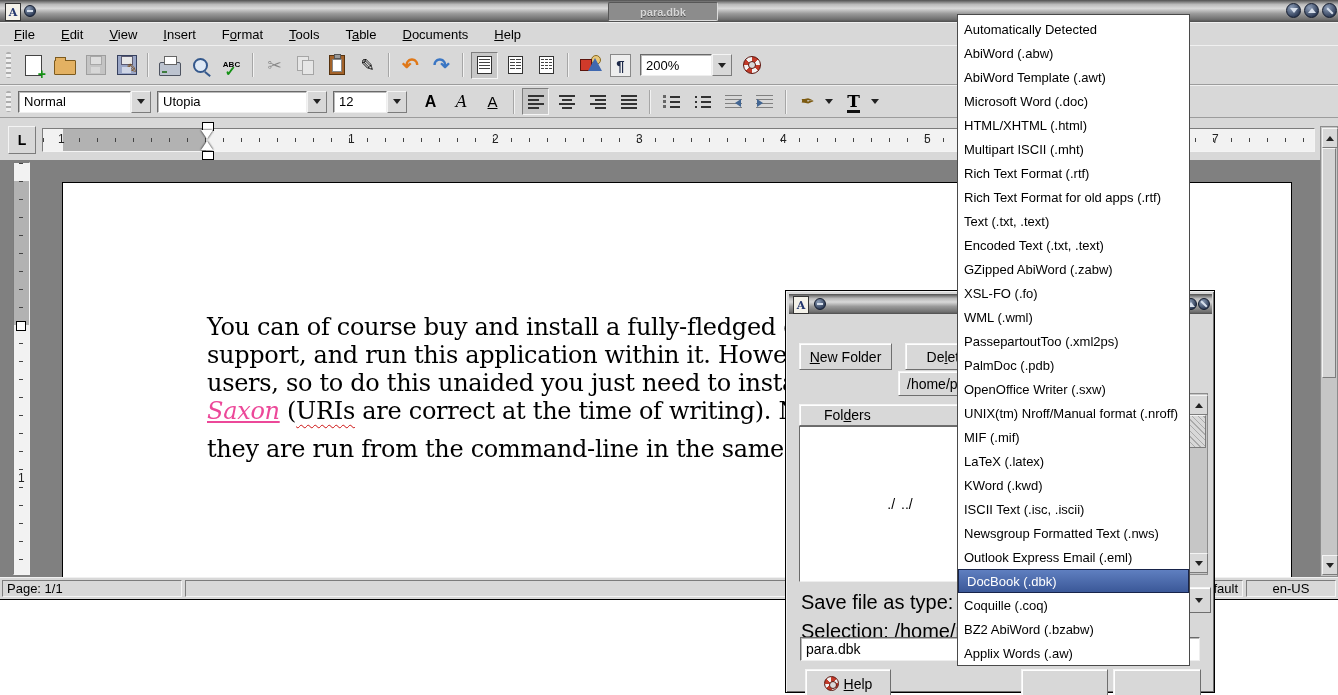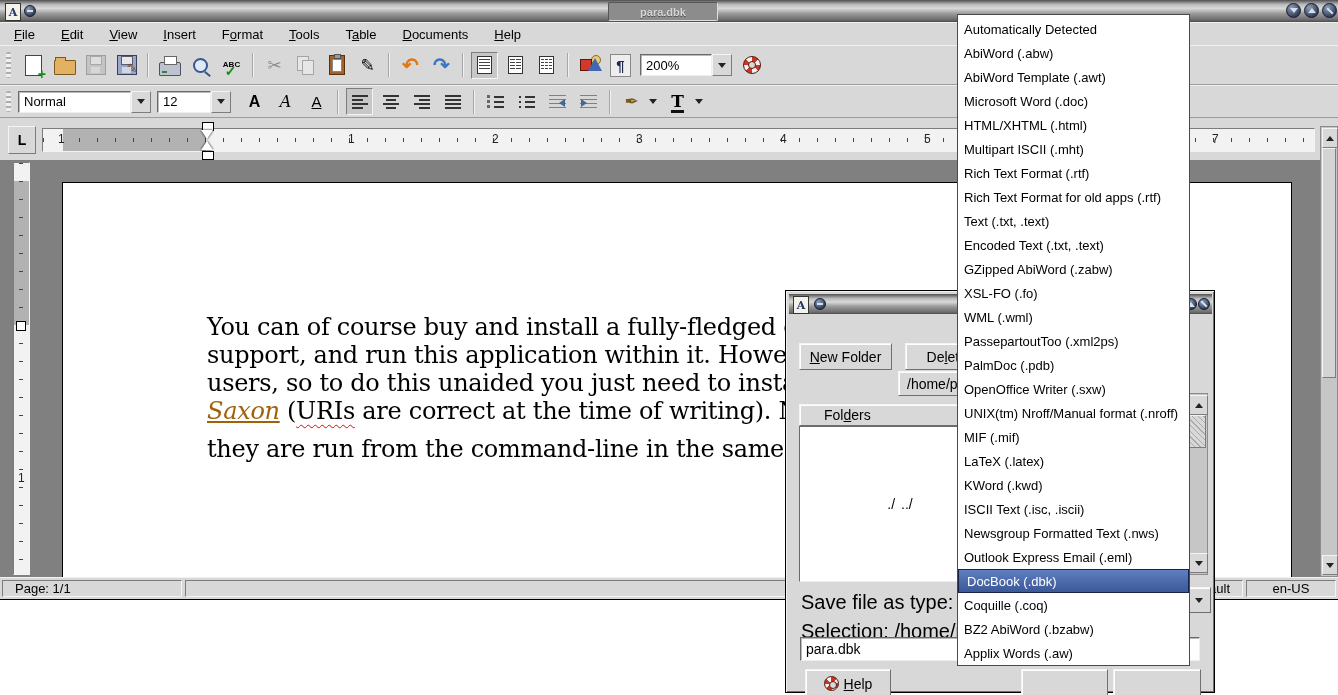--- a/index.html
+++ b/index.html
@@ -139,34 +139,34 @@
   #canvas{position:absolute;left:0;top:160px;width:1320px;height:417px;background:#808080;overflow:hidden;}
   #vruler{position:absolute;left:13px;top:2px;width:17px;height:413px;background:#f2f2f2;
     border:1px solid;border-color:#7c7c7c #f4f4f4 #f4f4f4 #7c7c7c;box-sizing:border-box;}
   #vruler .margin-gray{position:absolute;left:0;top:18px;width:15px;height:144px;background:#b2b2b2;}
   #vruler .ticks{position:absolute;left:5px;top:0;width:4px;height:100%;
     background:repeating-linear-gradient(180deg,#444 0 1px,transparent 1px 18px);}
   #vruler .sq-marker{position:absolute;left:2px;top:158px;width:8px;height:8px;background:#fff;border:1px solid #000;}
   .vruler-num{position:absolute;left:4px;top:308px;font-size:12px;color:#222;}
   #page{position:absolute;left:62px;top:22px;width:1230px;height:396px;background:#fff;border:1px solid #000;box-sizing:border-box;}
   .docline{position:absolute;left:144px;white-space:nowrap;font-family:"DejaVu Serif",serif;font-size:24px;letter-spacing:-0.3px;color:#000;}
-  .doclink{color:#a16207;font-style:italic;text-decoration:underline;}
+  .doclink{color:#ec4899;font-style:italic;text-decoration:underline;}
   .misspell{text-decoration-line:underline;text-decoration-style:wavy;text-decoration-color:#cc1111;text-decoration-thickness:1px;text-underline-offset:5px;}
 
   
   .vscroll{position:absolute;background:#c6c6c6;border:1px solid #8c8c8c;box-sizing:border-box;}
   #main-vscroll{left:1320px;top:126px;width:18px;height:451px;}
   .sbtn{position:absolute;left:1px;width:14px;height:18px;display:flex;align-items:center;justify-content:center;}
   .sthumb{position:absolute;left:1px;width:14px;background:#d4d4d4;border:1px solid;border-color:#f4f4f4 #7c7c7c #7c7c7c #f4f4f4;box-sizing:border-box;}
   .sthumb.hatch{background:repeating-linear-gradient(45deg,#d8d8d8 0 3px,#aaa 3px 4px);}
 
   
   #statusbar{position:absolute;left:0;top:577px;width:1338px;height:21px;background:#d8d8d8;border-top:1px solid #f0f0f0;}
   .scell{position:absolute;top:2px;height:17px;border:1px solid;border-color:#7c7c7c #f4f4f4 #f4f4f4 #7c7c7c;
-    display:flex;align-items:center;padding:0 12px;box-sizing:border-box;font-size:13px;}
+    display:flex;align-items:center;padding:0 4px;box-sizing:border-box;font-size:13px;}
 
   
   #save-dialog{position:absolute;left:785px;top:290px;width:430px;height:403px;background:#d8d8d8;
     border:1px solid #000;box-sizing:border-box;box-shadow:inset 1px 1px 0 #f0f0f0, inset -1px -1px 0 #6f6f6f;z-index:10;}
   .dlg-titlebar{position:absolute;left:3px;top:3px;width:423px;height:20px;
     background:linear-gradient(180deg,#4f4f4f 0%,#b9b9b9 22%,#d9d9d9 40%,#9a9a9a 62%,#6f6f6f 90%,#4d4d4d 100%);}
   .dlg-body{position:absolute;left:3px;top:23px;width:423px;height:376px;background:#d8d8d8;}
   .dlg-btn{position:absolute;display:flex;align-items:center;justify-content:center;font-size:14px;}
   .dlg-label{position:absolute;font-size:20px;}
   #folders-list{position:absolute;background:#fff;border:1px solid;border-color:#6a6a6a #eee #eee #6a6a6a;box-sizing:border-box;}
@@ -301,20 +301,26 @@
       </span>
       <span class="tbtn" style="margin-left:6px;">
           <span class="i-ring"></span>
         </span>
     </div>
 
     <div id="toolbar2" class="toolbar">
       <span class="grip"></span>
       <span class="combo" style="width:133px;">
         <span class="val">Normal</span>
+        <span class="cbtn raised">
+            <span class="arrow-down"></span>
+          </span>
+      </span>
+      <span class="combo" style="width:170px;margin-left:6px;">
+        <span class="val">Utopia</span>
         <span class="cbtn raised">
             <span class="arrow-down"></span>
           </span>
       </span>
       <span class="combo" style="width:74px;margin-left:6px;">
         <span class="val">12</span>
         <span class="cbtn raised">
             <span class="arrow-down"></span>
           </span>
       </span>

